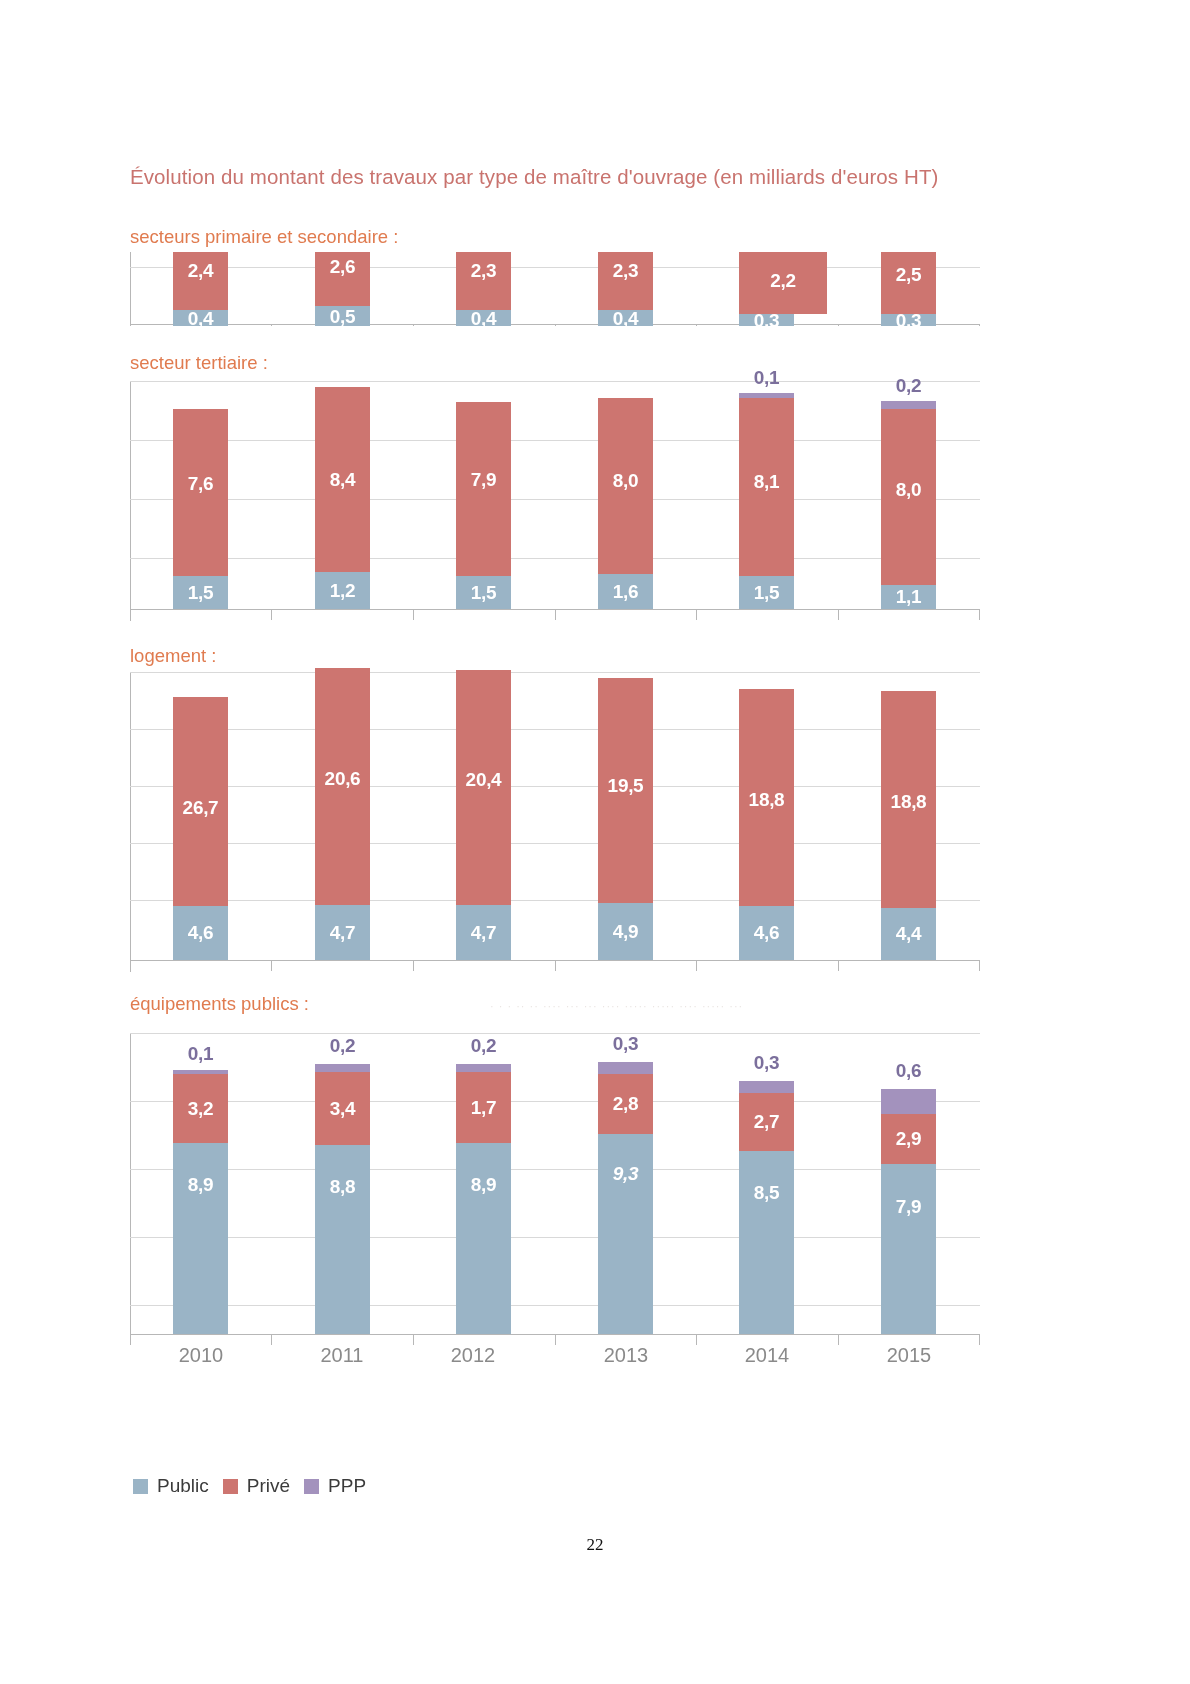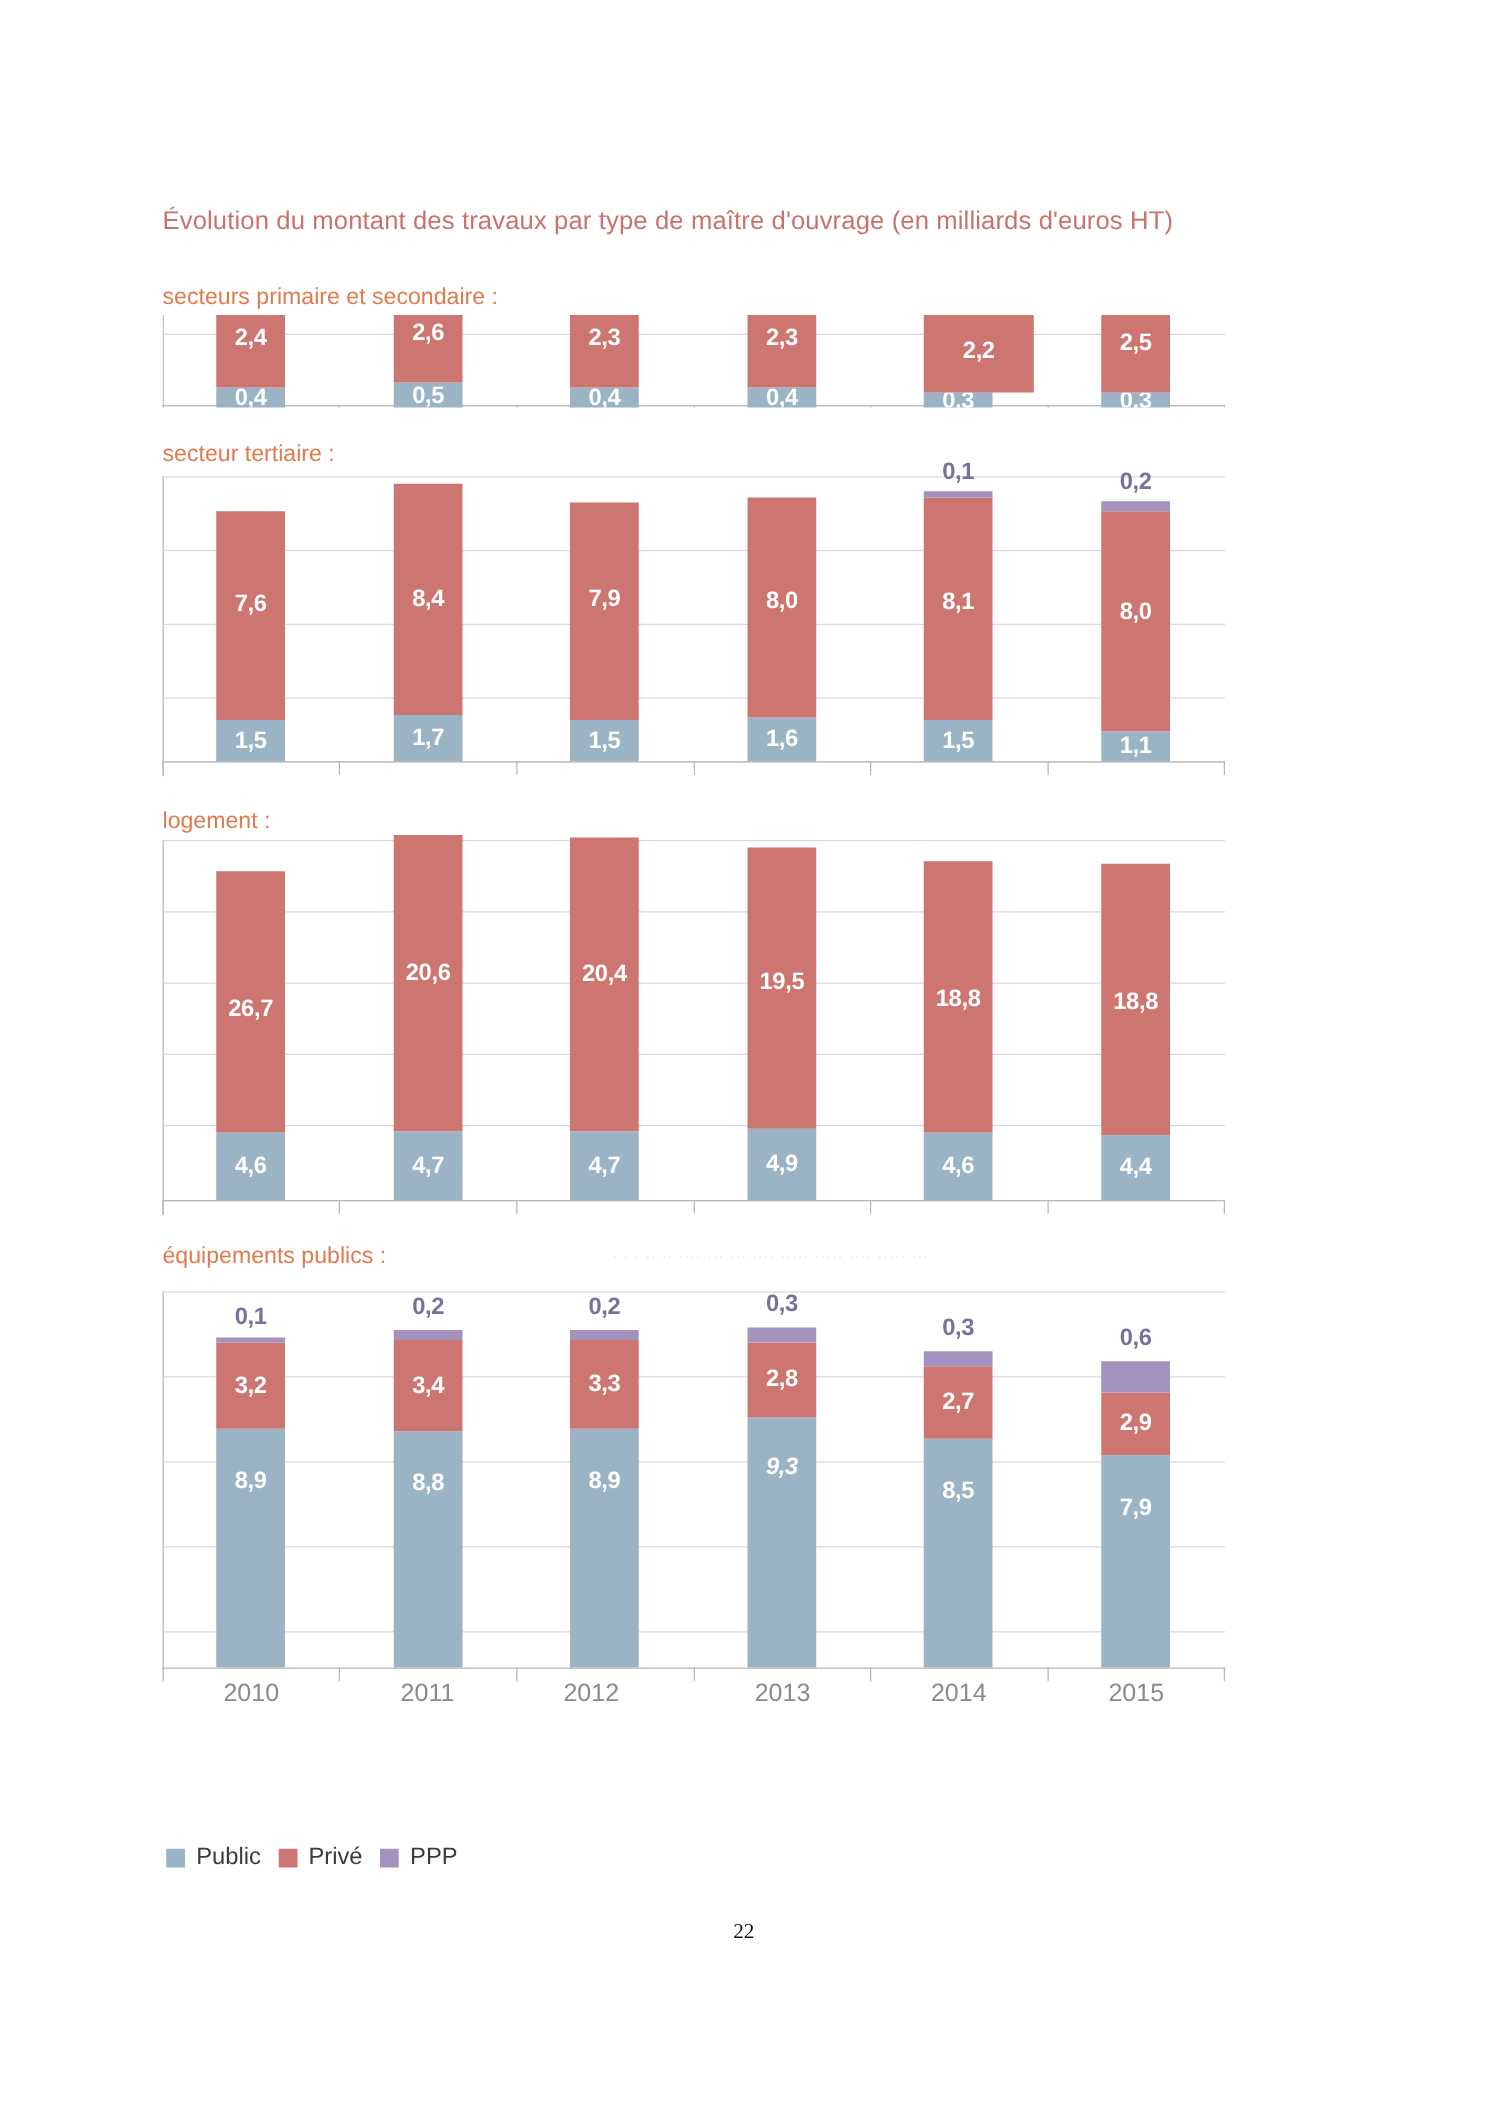--- a/index.html
+++ b/index.html
@@ -312,21 +312,21 @@
         <div class="seg seg-public" style="height:33px;">
           <span class="seg-label lbl-center">1,5</span>
         </div>
         <div class="seg seg-prive" style="height:167px;">
           <span class="seg-label lbl-center" style="top:45%;">7,6</span>
         </div>
       </div>
 
       <div class="barcol" style="left:185px; bottom:12px;">
         <div class="seg seg-public" style="height:37px;">
-          <span class="seg-label lbl-center">1,7</span>
+          <span class="seg-label lbl-center">1,2</span>
         </div>
         <div class="seg seg-prive" style="height:185px;">
           <span class="seg-label lbl-center" style="top:50%;">8,4</span>
         </div>
       </div>
 
       <div class="barcol" style="left:326px; bottom:12px;">
         <div class="seg seg-public" style="height:33px;">
           <span class="seg-label lbl-center">1,5</span>
         </div>
@@ -497,21 +497,21 @@
         <div class="seg seg-ppp" style="height:8px;">
           <span class="ppp-outer-label" style="top:-29px;">0,2</span>
         </div>
       </div>
 
       <div class="barcol" style="left:326px; bottom:2px;">
         <div class="seg seg-public" style="height:191px;">
           <span class="seg-label lbl-center" style="top:22%;">8,9</span>
         </div>
         <div class="seg seg-prive" style="height:71px;">
-          <span class="seg-label lbl-center">3,3</span>
+          <span class="seg-label lbl-center">1,7</span>
         </div>
         <div class="seg seg-ppp" style="height:8px;">
           <span class="ppp-outer-label" style="top:-29px;">0,2</span>
         </div>
       </div>
 
       <div class="barcol" style="left:468px; bottom:2px;">
         <div class="seg seg-public" style="height:200px;">
           <span class="seg-label lbl-center" style="top:20%;font-style:italic;">9,3</span>
         </div>

